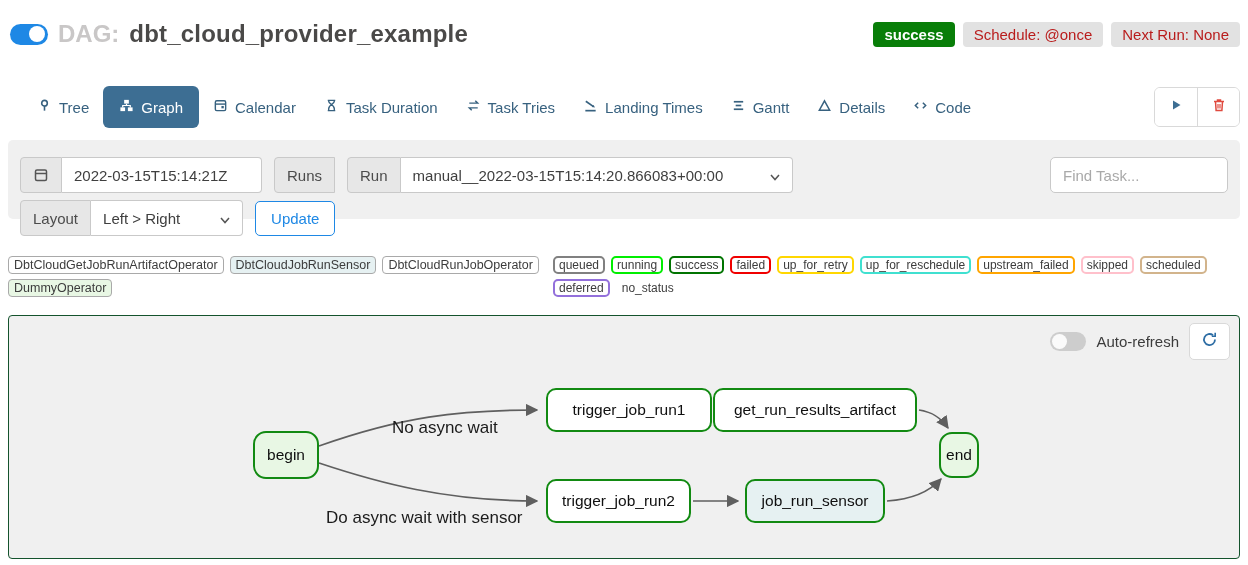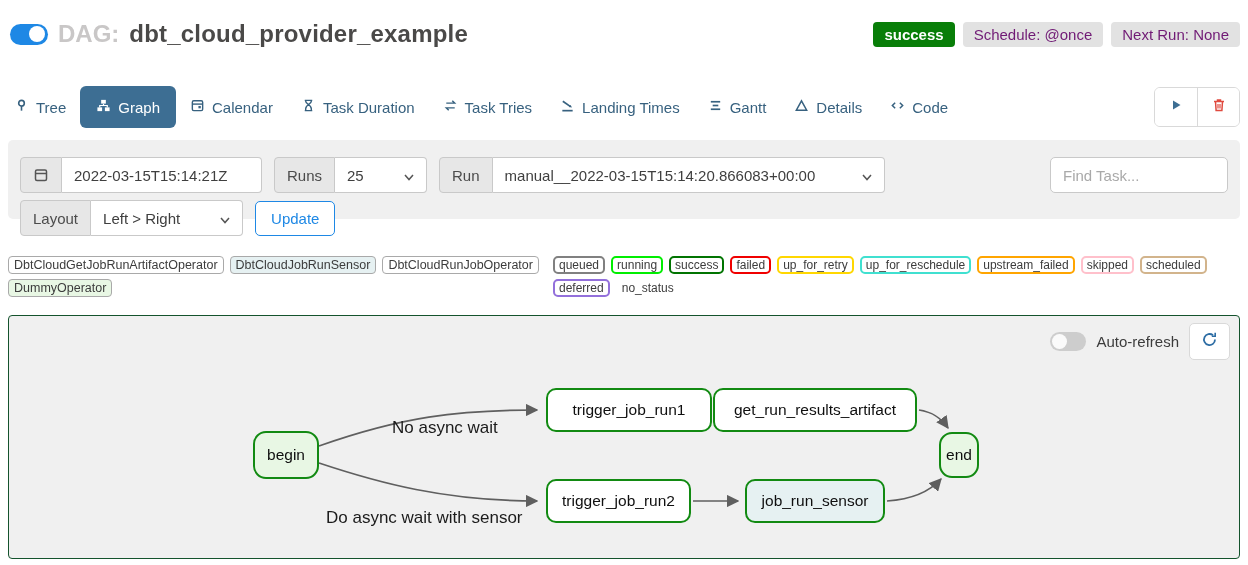--- a/index.html
+++ b/index.html
@@ -10,25 +10,25 @@
   .header { position: absolute; top: 12px; left: 10px; right: 8px; height: 44px;
     display: flex; align-items: center; gap: 10px; }
   .toggle { width: 38px; height: 21px; border-radius: 11px; background: #1e88e5;
     position: relative; flex: 0 0 auto; cursor: pointer; }
   .toggle .knob { position: absolute; top: 2.5px; right: 3px; width: 16px; height: 16px;
     border-radius: 50%; background: #fff; }
   .dag-label { font-size: 24px; font-weight: 700; color: #c9c7c7; }
   .dag-title { font-size: 24px; font-weight: 700; color: #4a4948; letter-spacing: .2px; }
   .header-badges { margin-left: auto; display: flex; gap: 8px; align-items: center; }
   .hbadge { font-size: 15px; padding: 4px 11px; border-radius: 4px; background: #e2e2e2;
-    color: #701a75; white-space: nowrap; }
+    color: #b91c1c; white-space: nowrap; }
   .hbadge.success { background: #087e08; color: #fff; font-weight: 700; }
 
   
-  .tabbar { position: absolute; top: 84px; left: 0; right: 8px; height: 46px;
+  .tabbar { position: absolute; top: 84px; left: 23px; right: 8px; height: 46px;
     display: flex; align-items: center; }
   .tab { display: flex; align-items: center; gap: 7px; padding: 10px 14px;
     font-size: 15px; font-weight: 500; color: #37617f; cursor: pointer; border-radius: 6px;
     white-space: nowrap; }
   .tab.active { background: #3d6e93; color: #fff; padding: 12px 16px; }
   .tab svg { flex: 0 0 auto; }
   .actions { margin-left: auto; display: flex; border: 1px solid #d9d9d9;
     border-radius: 6px; overflow: hidden; background: #fff; }
   .action-btn { width: 42px; height: 38px; display: flex; align-items: center;
     justify-content: center; background: #fff; cursor: pointer; }
@@ -207,26 +207,20 @@
       <span class="addon" style="color:#555">
           <svg width="16" height="16" viewBox="0 0 16 16" fill="none" stroke="currentColor" stroke-width="1.5">
             <rect x="2.5" y="3" width="11" height="10.5" rx="1.5"></rect>
             <line x1="2.5" y1="6.5" x2="13.5" y2="6.5"></line>
           </svg>
         </span>
       <input class="field" style="width: 200px;" value="2022-03-15T15:14:21Z">
     </div>
     <div class="igroup">
       <span class="addon">Runs</span>
-      <div class="fselect" style="width:92px">
-        <span>25</span>
-        <span><svg width="10" height="7" viewBox="0 0 10 7">
-              <path d="M1 1 L5 5.5 L9 1" stroke="#555" fill="none" stroke-width="1.5"></path>
-            </svg></span>
-      </div>
     </div>
     <div class="igroup">
       <span class="addon">Run</span>
       <div class="fselect" style="width:392px">
         <span>manual__2022-03-15T15:14:20.866083+00:00</span>
         <span><svg width="10" height="7" viewBox="0 0 10 7">
               <path d="M1 1 L5 5.5 L9 1" stroke="#555" fill="none" stroke-width="1.5"></path>
             </svg></span>
       </div>
     </div>

